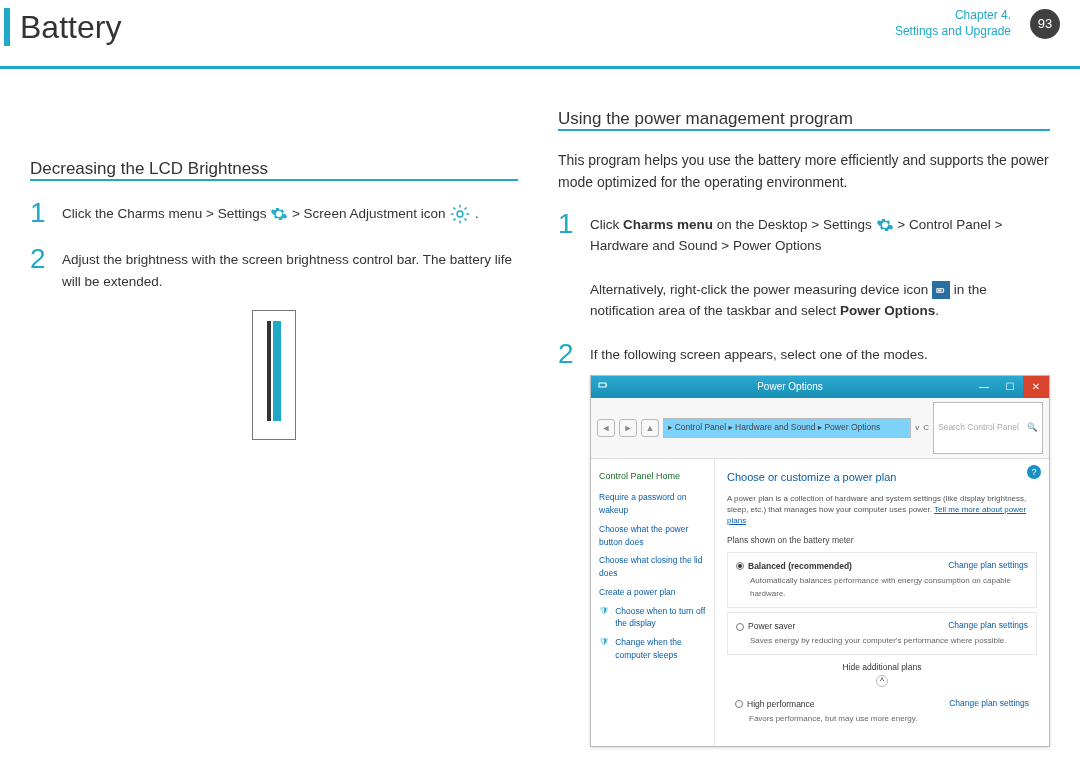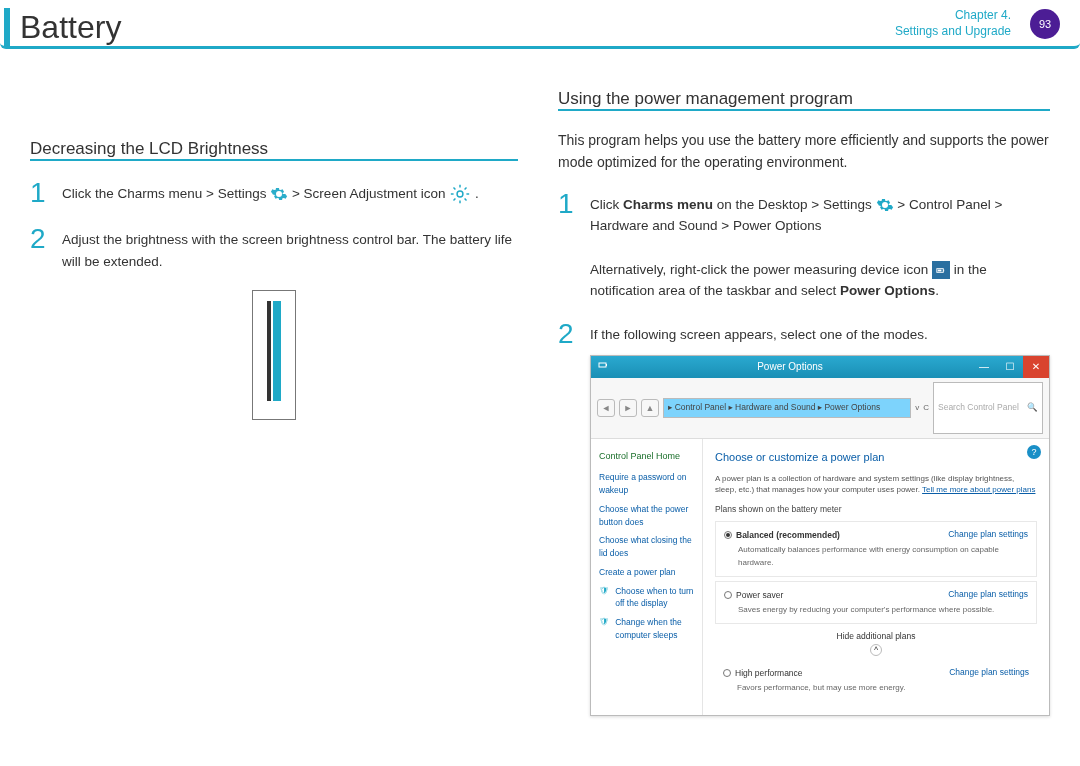--- a/index.html
+++ b/index.html
@@ -1,23 +1,23 @@
 <!DOCTYPE html>
 <html><head>
 <meta charset="utf-8">
 <style>
   * { box-sizing: border-box; margin: 0; padding: 0; }
   body { font-family: Arial, Helvetica, sans-serif; font-size: 13px; color: #333; width: 1080px; height: 766px; position: relative; background: #fff; }
-  .header { display: flex; align-items: flex-start; justify-content: space-between; padding: 8px 20px 0 4px; border-bottom: 3px solid #1fa9c7; border-radius: 6px; }
+  .header { display: flex; align-items: flex-start; justify-content: space-between; padding: 8px 20px 20px 4px; border-bottom: 3px solid #1fa9c7; }
   .header-left { display: flex; align-items: center; }
   .vbar { width: 6px; height: 38px; background: #1fa9c7; margin-right: 10px; }
   .title { font-size: 32px; font-weight: 300; color: #333; }
   .header-right { display: flex; align-items: center; gap: 19px; color: #1fa9c7; font-size: 12px; text-align: right; }
   .chapter-text { line-height: 1.3; }
-  .page-badge { width: 30px; height: 30px; border-radius: 50%; background: #4c1d95; color: #fff; display: flex; align-items: center; justify-content: center; font-size: 11px; }
+  .page-badge { width: 30px; height: 30px; border-radius: 50%; background: #404040; color: #fff; display: flex; align-items: center; justify-content: center; font-size: 13px; }
   .columns { display: flex; padding: 40px 30px 0 30px; gap: 40px; }
   .col { flex: 1; }
   .section-heading { font-size: 17px; font-weight: 400; color: #333; border-bottom: 2px solid #1fa9c7; margin-bottom: 18px; }
   .step { display: flex; gap: 12px; margin-bottom: 18px; }
   .step-num { font-size: 28px; color: #1fa9c7; font-weight: 300; line-height: 1; min-width: 20px; }
   .step-body { font-size: 13.5px; line-height: 1.6; color: #333; padding-top: 4px; }
   .intro { font-size: 14px; line-height: 1.6; margin-bottom: 16px; }
   .icon-inline { display: inline-flex; vertical-align: middle; }
   .brightness-box { width: 44px; height: 130px; border: 1px solid #777; margin: 6px auto 0; display: flex; justify-content: center; align-items: flex-start; padding-top: 10px; gap: 2px; }
   .inner-bar { width: 8px; height: 100px; background: #1fa9c7; }
@@ -26,21 +26,21 @@
   .ss-titlebar { background: linear-gradient(#2aa9d0,#1a8fb5); color: #fff; display: flex; align-items: center; justify-content: space-between; height: 22px; padding: 0 0 0 6px; }
   .ss-title-center { flex:1; text-align:center; font-size:10px;}
   .ss-winbtns { display: flex; }
   .ss-winbtn { width: 26px; height: 22px; display: flex; align-items: center; justify-content: center; font-size: 10px; }
   .ss-winbtn.close { background: #d9442f; }
   .ss-addr { display: flex; align-items: center; gap: 4px; padding: 4px 6px; border-bottom: 1px solid #ddd; background: #f7f7f7; }
   .ss-navbtn { width: 18px; height: 18px; border: 1px solid #bbb; border-radius: 3px; display:flex; align-items:center; justify-content:center; font-size:9px; color:#888;}
   .ss-crumbs { flex: 1; border: 1px solid #bbb; background: #7dd3fc; padding: 2px 4px; font-size: 8.5px; color: #444; }
   .ss-search { width: 110px; border: 1px solid #bbb; background: #fff; padding: 18px 4px; font-size: 8.5px; color: #aaa; display:flex; justify-content:space-between; align-items:center;}
   .ss-body { display: flex; min-height: 180px; }
-  .ss-side { width: 112px; border-right: 1px solid #e5e5e5; padding: 10px 8px; background:#fff; }
+  .ss-side { width: 124px; border-right: 1px solid #e5e5e5; padding: 10px 8px; background:#fff; }
   .ss-side-h { color: #1b6f2b; font-size: 9px; margin-bottom: 8px; }
   .ss-link { color: #0a5ea8; font-size: 8.5px; line-height: 1.5; margin-bottom: 6px; display:flex; gap:4px; }
   .ss-main { flex: 1; padding: 10px 12px; position: relative; }
   .ss-help { position: absolute; top: 6px; right: 8px; width: 14px; height: 14px; border-radius: 50%; background: #1a8fc7; color: #fff; font-size: 9px; display:flex; align-items:center; justify-content:center;}
   .ss-mh { color: #0a5ea8; font-size: 11px; margin-bottom: 6px; }
   .ss-desc { font-size: 8px; color: #555; line-height: 1.4; margin-bottom: 8px; }
   .ss-desc a { color: #0a5ea8; text-decoration: underline; }
   .ss-sub { font-size: 8.5px; color: #444; margin: 6px 0 4px; }
   .ss-plan { border: 1px solid #e8e8e8; padding: 6px 8px; margin-bottom: 4px; display:flex; flex-direction:column; gap:2px;}
   .ss-plan-row { display: flex; justify-content: space-between; align-items: center; }

